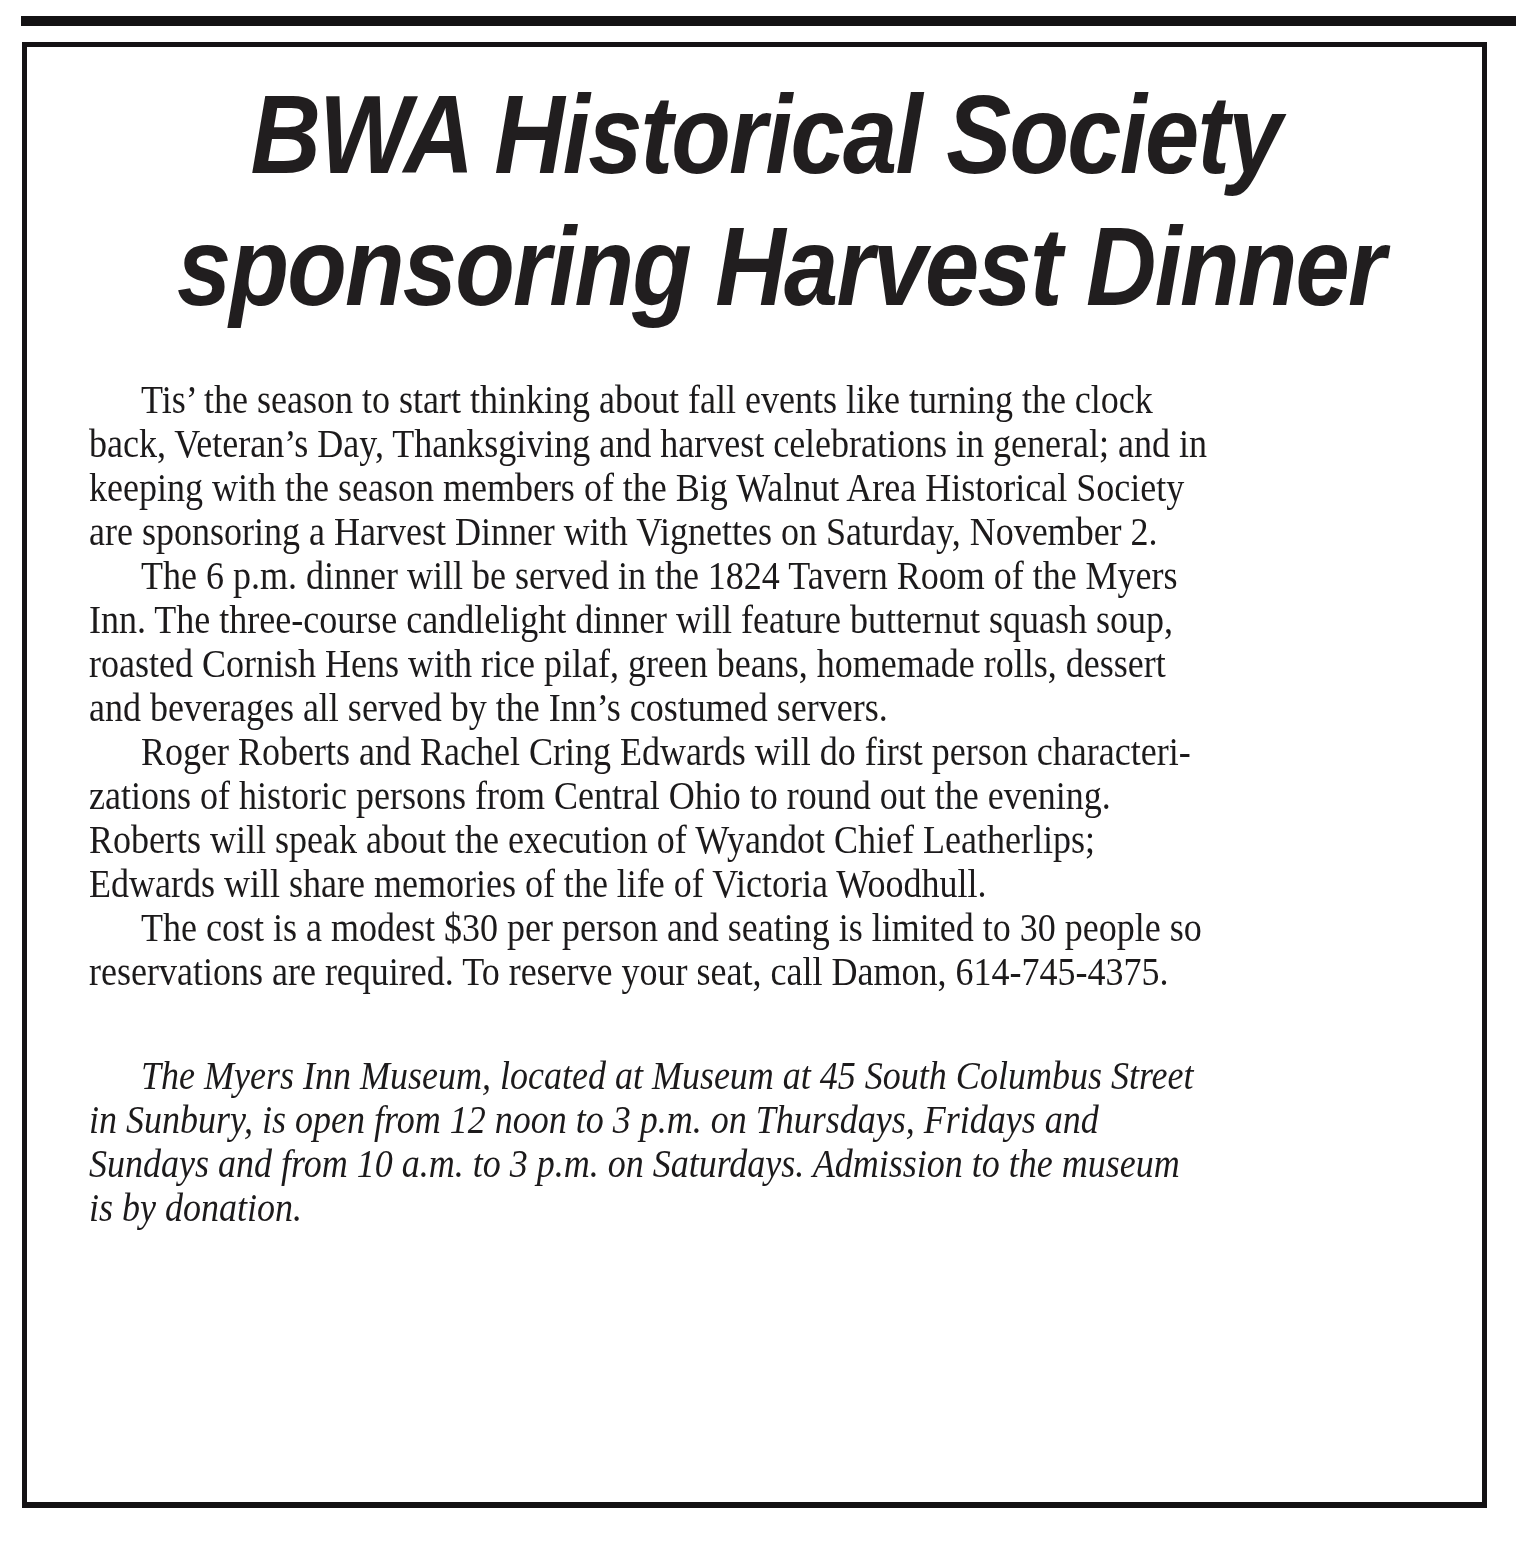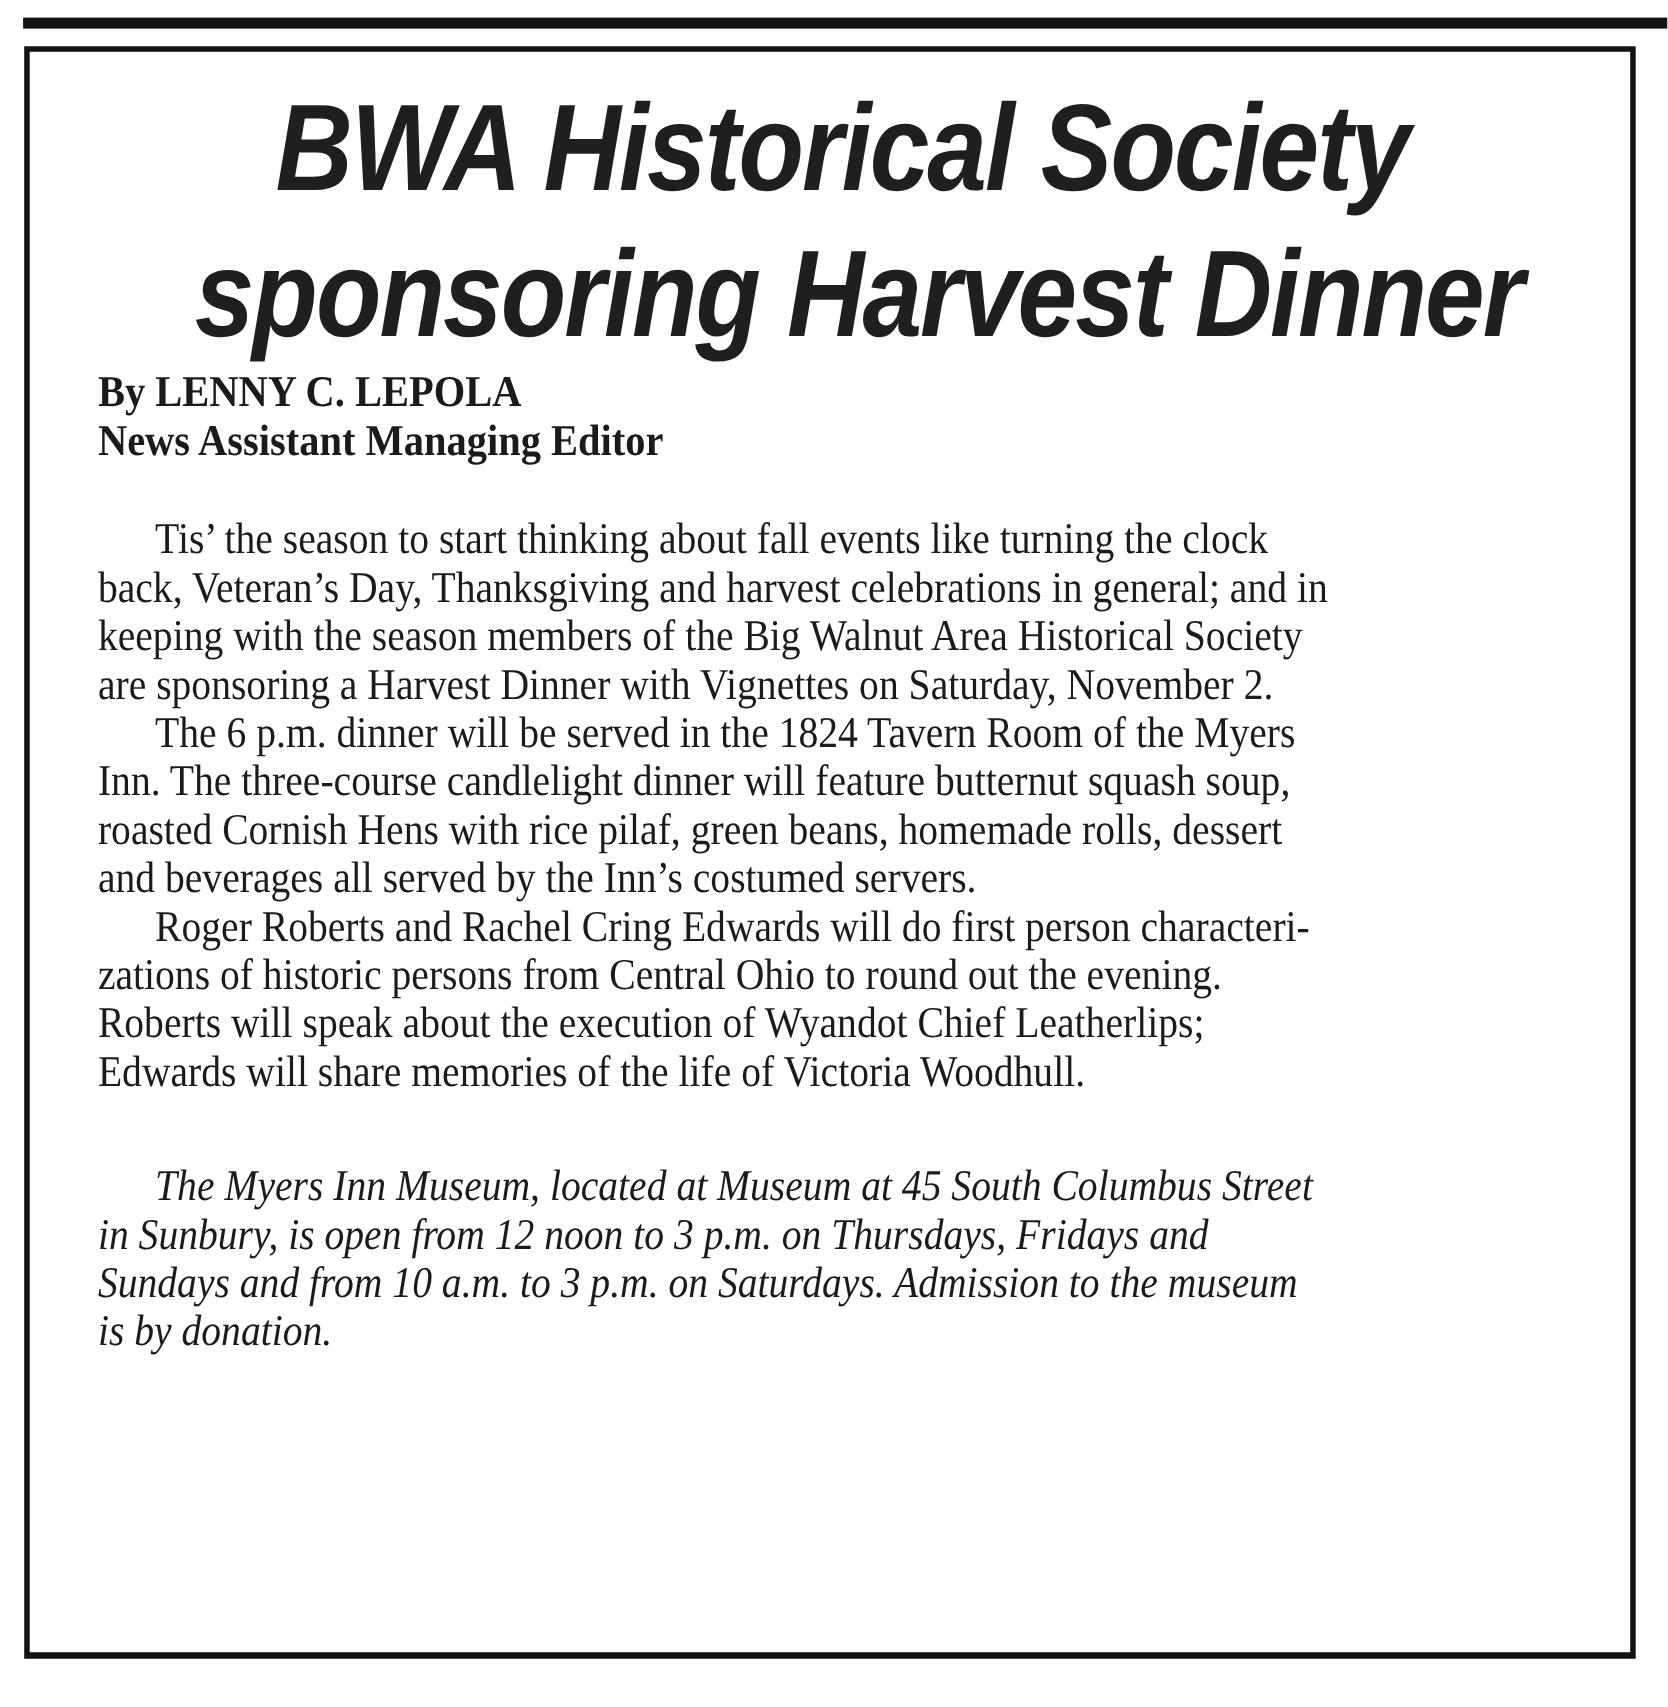--- a/index.html
+++ b/index.html
@@ -94,44 +94,44 @@
 
   <div id="top-rule"></div>
 
   <div id="article-box">
 
     <div class="headline">
       <div class="headline-line">BWA Historical Society</div>
       <div class="headline-line">sponsoring Harvest Dinner</div>
     </div>
 
-    <div class="byline-block">
-      <div class="byline-line">By LENNY C. LEPOLA</div>
-      <div class="byline-line">News Assistant Managing Editor</div>
-    </div>
 
     <div class="body-block">
         <div class="para normal">
           <div class="line">Tis’ the season to start thinking about fall events like turning the clock</div>
           <div class="line">back, Veteran’s Day, Thanksgiving and harvest celebrations in general; and in</div>
           <div class="line">keeping with the season members of the Big Walnut Area Historical Society</div>
           <div class="line">are sponsoring a Harvest Dinner with Vignettes on Saturday, November 2.</div>
         </div>
         <div class="para normal">
           <div class="line">The 6 p.m. dinner will be served in the 1824 Tavern Room of the Myers</div>
           <div class="line">Inn. The three-course candlelight dinner will feature butternut squash soup,</div>
           <div class="line">roasted Cornish Hens with rice pilaf, green beans, homemade rolls, dessert</div>
           <div class="line">and beverages all served by the Inn’s costumed servers.</div>
         </div>
         <div class="para normal">
           <div class="line">Roger Roberts and Rachel Cring Edwards will do first person characteri-</div>
           <div class="line">zations of historic persons from Central Ohio to round out the evening.</div>
           <div class="line">Roberts will speak about the execution of Wyandot Chief Leatherlips;</div>
           <div class="line">Edwards will share memories of the life of Victoria Woodhull.</div>
         </div>
+        <div class="para normal">
+          <div class="line">The cost is a modest $30 per person and seating is limited to 30 people so</div>
+          <div class="line">reservations are required. To reserve your seat, call Damon, 614-745-4375.</div>
+        </div>
         <div class="para italic">
           <div class="line">The Myers Inn Museum, located at Museum at 45 South Columbus Street</div>
           <div class="line">in Sunbury, is open from 12 noon to 3 p.m. on Thursdays, Fridays and</div>
           <div class="line">Sundays and from 10 a.m. to 3 p.m. on Saturdays. Admission to the museum</div>
           <div class="line">is by donation.</div>
         </div>
       </div>
 
   </div>
 

